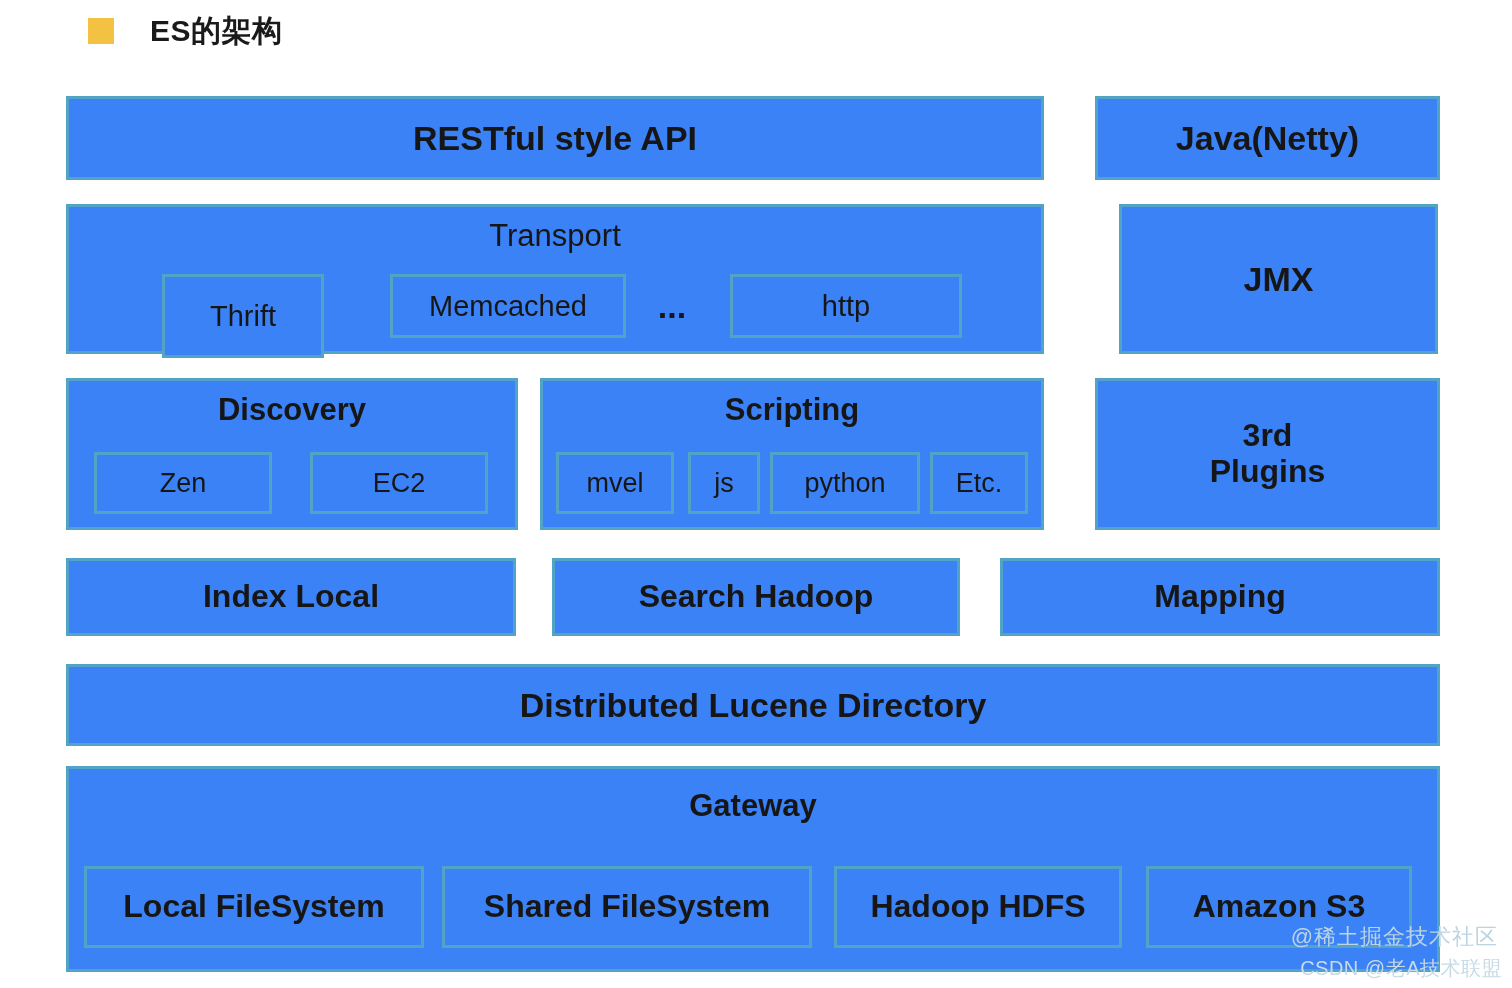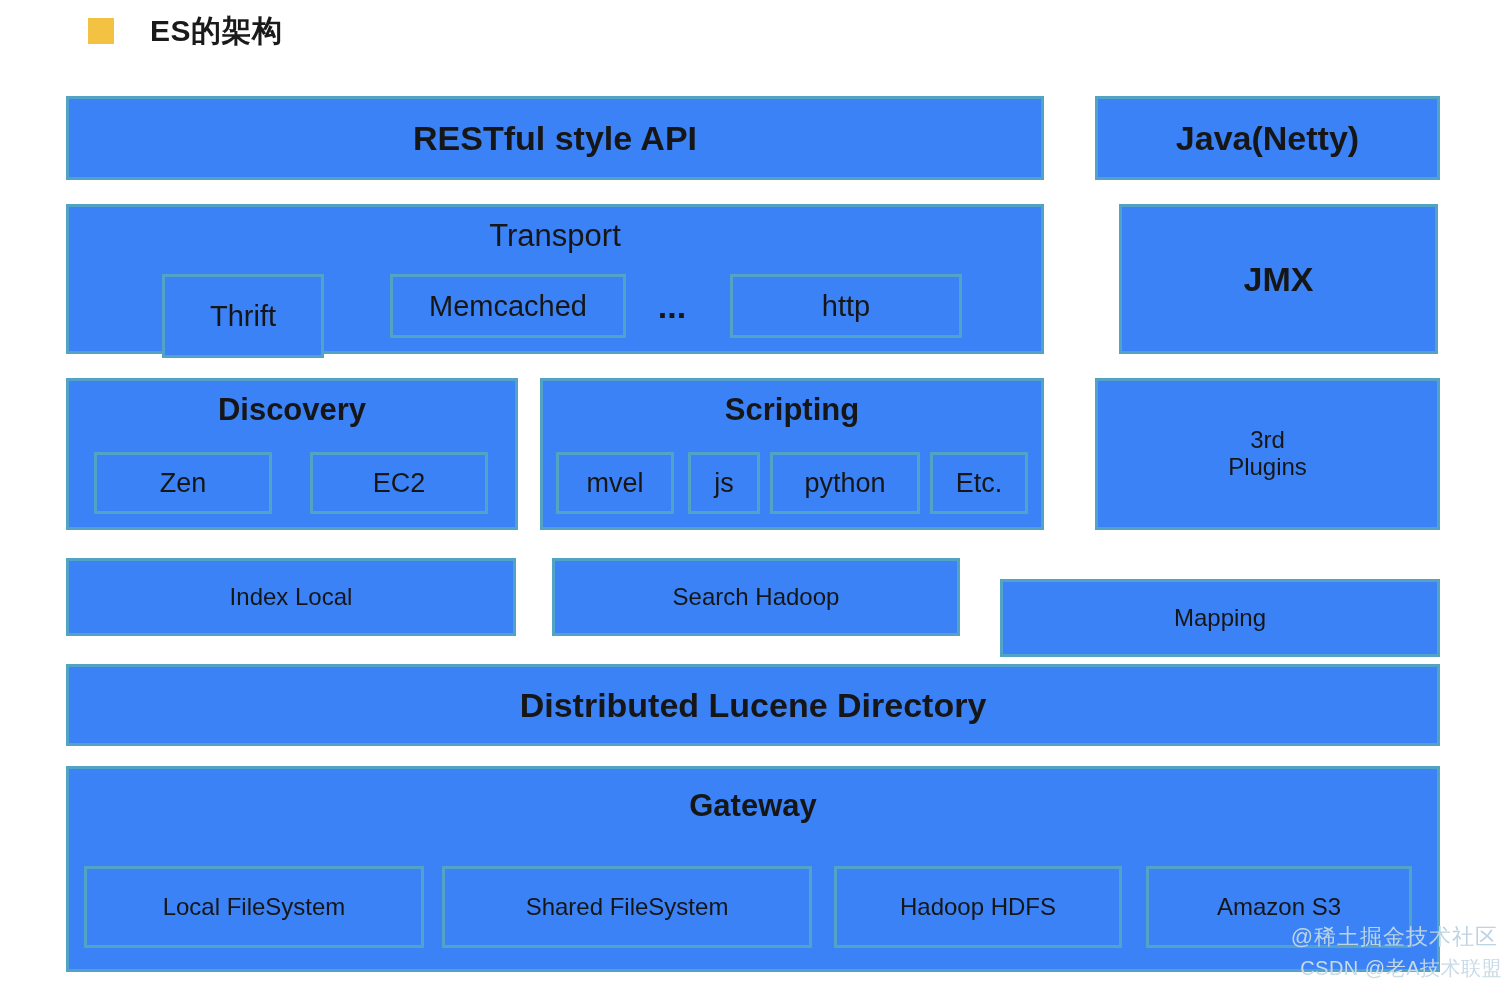--- a/index.html
+++ b/index.html
@@ -55,21 +55,21 @@
   }
   .box-label {
     color: #161616;
     text-align: center;
     line-height: 1.12;
     white-space: pre-line;
   }
 
   
   .lbl-xl      { font-size: 34px; font-weight: bold; }
-  .lbl-lg      { font-size: 24px; font-weight: normal; }
+  .lbl-lg      { font-size: 32px; font-weight: bold; }
   .lbl-grp     { font-size: 31px; font-weight: bold; }
   .lbl-grp-reg { font-size: 31px; font-weight: normal; }
   .lbl-md      { font-size: 29px; font-weight: normal; }
   .lbl-sm      { font-size: 27px; font-weight: normal; }
 
   
   .group {
     align-items: flex-start;
     justify-content: center;
     padding-top: 12px;
@@ -183,21 +183,21 @@
   </div>
 
   <div class="box" style="left:66px; top:558px; width:450px; height:78px;">
     <span class="box-label lbl-lg">Index Local</span>
   </div>
 
   <div class="box" style="left:552px; top:558px; width:408px; height:78px;">
     <span class="box-label lbl-lg">Search Hadoop</span>
   </div>
 
-  <div class="box" style="left:1000px; top:558px; width:440px; height:78px;margin-top:21px;">
+  <div class="box" style="left:1000px; top:558px; width:440px; height:78px;">
     <span class="box-label lbl-lg">Mapping</span>
   </div>
 
   <div class="box" style="left:66px; top:664px; width:1374px; height:82px;">
     <span class="box-label lbl-xl">Distributed Lucene Directory</span>
   </div>
 
   <div class="box group" style="left:66px; top:766px; width:1374px; height:206px; padding-top:20px;">
     <span class="box-label lbl-grp">Gateway</span>
   </div>

